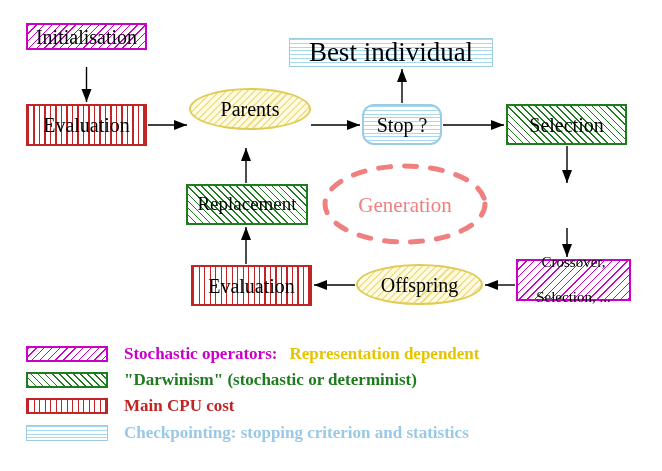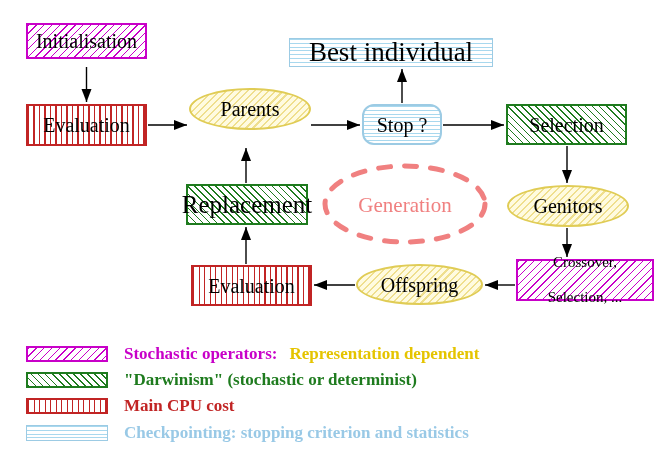--- a/index.html
+++ b/index.html
@@ -122,21 +122,21 @@
     <line x1="402" y1="103" x2="402" y2="69" marker-end="url(#arrow)"></line>
     <line x1="443" y1="125" x2="504" y2="125" marker-end="url(#arrow)"></line>
     <line x1="567" y1="146" x2="567" y2="183" marker-end="url(#arrow)"></line>
     <line x1="567" y1="228" x2="567" y2="257" marker-end="url(#arrow)"></line>
     <line x1="515" y1="285" x2="485" y2="285" marker-end="url(#arrow)"></line>
     <line x1="355" y1="285" x2="314" y2="285" marker-end="url(#arrow)"></line>
     <line x1="246" y1="264" x2="246" y2="227" marker-end="url(#arrow)"></line>
     <line x1="246" y1="183" x2="246" y2="148" marker-end="url(#arrow)"></line>
   </svg>
 
-  <div class="node hatch-magenta" style="left:26px; top:23px; width:121px; height:36px;">
+  <div class="node hatch-magenta" style="left:26px; top:23px; width:121px; height:27px;">
     <span>Initialisation</span>
   </div>
 
   <div class="node stripes-red" style="left:26px; top:104px; width:121px; height:42px;">
     <span>Evaluation</span>
   </div>
 
   <div class="node ellipse-yellow" style="left:189px; top:88px; width:122px; height:42px;">
     <span>Parents</span>
   </div>
@@ -146,31 +146,28 @@
   </div>
 
   <div class="node stripes-cyan rounded" style="left:362px; top:104px; width:80px; height:41px;">
     <span>Stop ?</span>
   </div>
 
   <div class="node hatch-green" style="left:506px; top:104px; width:121px; height:41px;">
     <span>Selection</span>
   </div>
 
-  <div class="node hatch-green" style="left:186px; top:184px; width:122px; height:41px; font-size:25px;">
+  <div class="node hatch-green" style="left:186px; top:184px; width:122px; height:41px; font-size:19px;">
     <span>Replacement</span>
   </div>
 
   <div class="generation-label">Generation</div>
 
-  <div class="node ellipse-yellow" style="left:507px; top:185px; width:122px; height:42px;">
-    <span>Genitors</span>
-  </div>
 
-  <div class="node hatch-magenta" style="left:516px; top:259px; width:138px; height:42px;gap:16px;">
+  <div class="node hatch-magenta" style="left:516px; top:259px; width:115px; height:42px;gap:16px;">
     <div class="small-line">Crossover,</div>
     <div class="small-line">Selection, ...</div>
   </div>
 
   <div class="node ellipse-yellow" style="left:356px; top:264px; width:127px; height:41px;">
     <span>Offspring</span>
   </div>
 
   <div class="node stripes-red" style="left:191px; top:265px; width:121px; height:41px;">
     <span>Evaluation</span>

